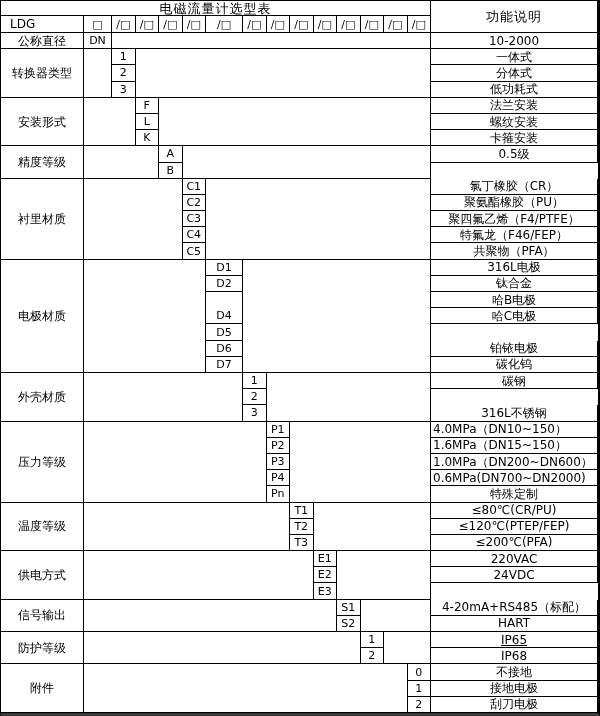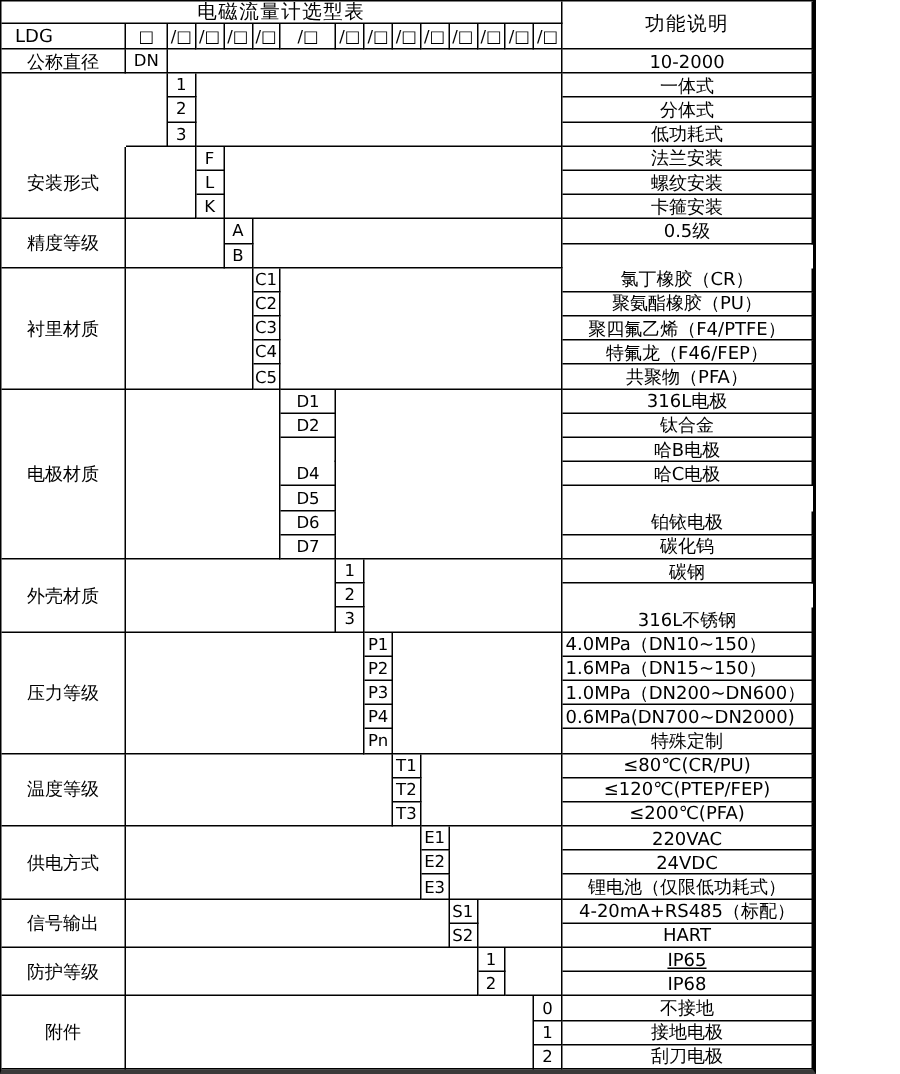--- a/index.html
+++ b/index.html
@@ -1,18 +1,18 @@
 <!DOCTYPE html>
 <html><head>
 <meta charset="utf-8">
 <style>
   html,body{margin:0;padding:0;background:#fff;}
   #selection-table{
     position:relative;
-    width:544px;height:716px;
+    width:600px;height:716px;
     box-sizing:border-box;
     display:grid;
     grid-template-columns:83px 28px repeat(13,1fr) 167px;
     grid-template-rows:15px 17px repeat(42,1fr);
     border-top:1px solid #000;
     border-left:1px solid #000;
     border-right:2px solid #000;
     border-bottom:3px solid #3a3a3a;
     background:#fff;
     font-family:"DejaVu Sans",sans-serif;
@@ -52,20 +52,21 @@
     <div class="cell slot" style="grid-area: 2 / 10;">/□</div>
     <div class="cell slot" style="grid-area: 2 / 11;">/□</div>
     <div class="cell slot" style="grid-area: 2 / 12;">/□</div>
     <div class="cell slot" style="grid-area: 2 / 13;">/□</div>
     <div class="cell slot" style="grid-area: 2 / 14;">/□</div>
     <div class="cell slot" style="grid-area: 2 / 15;">/□</div>
     <div class="cell cat" style="grid-area: 3 / 1 / 4;">公称直径</div>
     <div class="cell code" style="grid-area: 3 / 2;">DN</div>
     <div class="cell" style="grid-area: 3 / 3 / 4 / 16;"></div>
     <div class="cell desc" style="grid-area: 3 / 16;">10-2000</div>
+    <div class="cell cat" style="grid-area: 4 / 1 / 7;">转换器类型</div>
     <div class="cell" style="grid-area: 4 / 2 / 7 / 3;"></div>
     <div class="cell code" style="grid-area: 4 / 3;">1</div>
     <div class="cell code" style="grid-area: 5 / 3;">2</div>
     <div class="cell code" style="grid-area: 6 / 3;">3</div>
     <div class="cell" style="grid-area: 4 / 4 / 7 / 16;"></div>
     <div class="cell desc" style="grid-area: 4 / 16;">一体式</div>
     <div class="cell desc" style="grid-area: 5 / 16;">分体式</div>
     <div class="cell desc" style="grid-area: 6 / 16;">低功耗式</div>
     <div class="cell cat" style="grid-area: 7 / 1 / 10;">安装形式</div>
     <div class="cell" style="grid-area: 7 / 2 / 10 / 4;"></div>
@@ -142,21 +143,20 @@
     <div class="cell desc" style="grid-area: 33 / 16;">≤120℃(PTEP/FEP)</div>
     <div class="cell desc" style="grid-area: 34 / 16;">≤200℃(PFA)</div>
     <div class="cell cat" style="grid-area: 35 / 1 / 38;">供电方式</div>
     <div class="cell" style="grid-area: 35 / 2 / 38 / 11;"></div>
     <div class="cell code" style="grid-area: 35 / 11;">E1</div>
     <div class="cell code" style="grid-area: 36 / 11;">E2</div>
     <div class="cell code" style="grid-area: 37 / 11;">E3</div>
     <div class="cell" style="grid-area: 35 / 12 / 38 / 16;"></div>
     <div class="cell desc" style="grid-area: 35 / 16;">220VAC</div>
     <div class="cell desc" style="grid-area: 36 / 16;">24VDC</div>
-    <div class="cell desc" style="grid-area: 37 / 16;">锂电池（仅限低功耗式）</div>
     <div class="cell cat" style="grid-area: 38 / 1 / 40;">信号输出</div>
     <div class="cell" style="grid-area: 38 / 2 / 40 / 12;"></div>
     <div class="cell code" style="grid-area: 38 / 12;">S1</div>
     <div class="cell code" style="grid-area: 39 / 12;">S2</div>
     <div class="cell" style="grid-area: 38 / 13 / 40 / 16;"></div>
     <div class="cell desc" style="grid-area: 38 / 16;">4-20mA+RS485（标配）</div>
     <div class="cell desc" style="grid-area: 39 / 16;">HART</div>
     <div class="cell cat" style="grid-area: 40 / 1 / 42;">防护等级</div>
     <div class="cell" style="grid-area: 40 / 2 / 42 / 13;"></div>
     <div class="cell code" style="grid-area: 40 / 13;">1</div>

